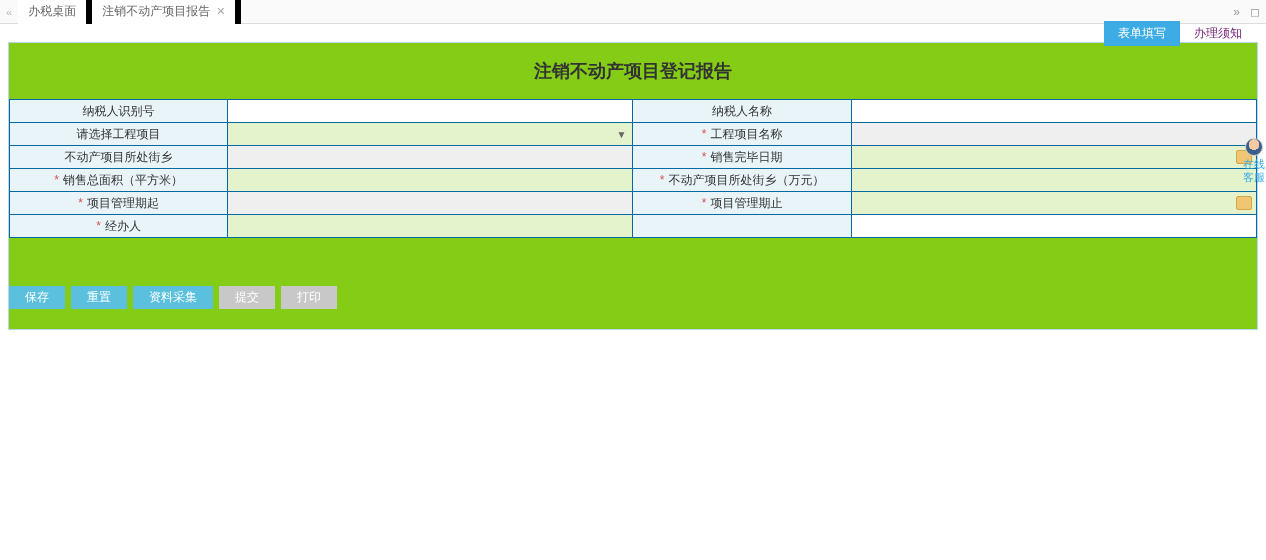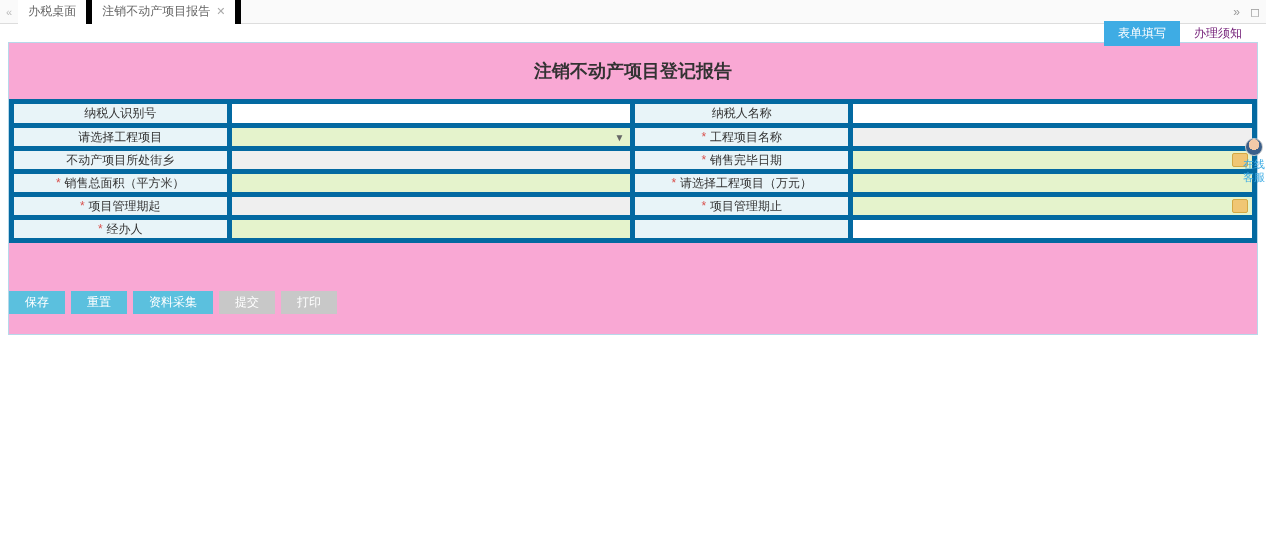--- a/index.html
+++ b/index.html
@@ -52,21 +52,21 @@
       cursor: pointer;
       font-size: 12px;
       color: #999;
     }
     .content-wrapper {
       padding: 18px 8px 9px 8px;
       position: relative;
     }
     .panel {
       border: 1px solid #b7d8ea;
-      background: #f9a8d4;
+      background: #84cc16;
     }
     .sub-tabs {
       position: absolute;
       right: 10px;
       top: -3px;
       display: flex;
     }
     .sub-tab {
       padding: 4px 14px;
       font-size: 12px;
@@ -84,21 +84,21 @@
       font-size: 18px;
       font-weight: bold;
       padding: 16px 0;
       color: #333;
     }
     .form-table {
       width: 100%;
       border-collapse: collapse;
     }
     .form-table td {
-      border: 5px solid #0369a1;
+      border: 1px solid #0369a1;
       height: 23px;
       padding: 0;
       vertical-align: middle;
     }
     .label-cell {
       background: #e8f4f8;
       text-align: center;
       width: 17.5%;
       font-size: 12px;
       color: #333;
@@ -240,21 +240,21 @@
         <td class="value-cell grey"><input class="cell-input" value="" style=""></td>
         <td class="label-cell"><span class="req-star">*</span><span>销售完毕日期</span></td>
         <td class="value-cell green">
           <input class="cell-input" value="" style="">
           <span class="date-icon"></span>
         </td>
       </tr>
       <tr>
         <td class="label-cell"><span class="req-star">*</span><span>销售总面积（平方米）</span></td>
         <td class="value-cell green"><input class="cell-input" value="" style=""></td>
-        <td class="label-cell"><span class="req-star">*</span><span>请选择工程项目（万元）</span></td>
+        <td class="label-cell"><span class="req-star">*</span><span>不动产项目所处街乡（万元）</span></td>
         <td class="value-cell green"><input class="cell-input" value="" style=""></td>
       </tr>
       <tr>
         <td class="label-cell"><span class="req-star">*</span><span>项目管理期起</span></td>
         <td class="value-cell grey"><input class="cell-input" value="" style=""></td>
         <td class="label-cell"><span class="req-star">*</span><span>项目管理期止</span></td>
         <td class="value-cell green">
           <input class="cell-input" value="" style="">
           <span class="date-icon"></span>
         </td>

